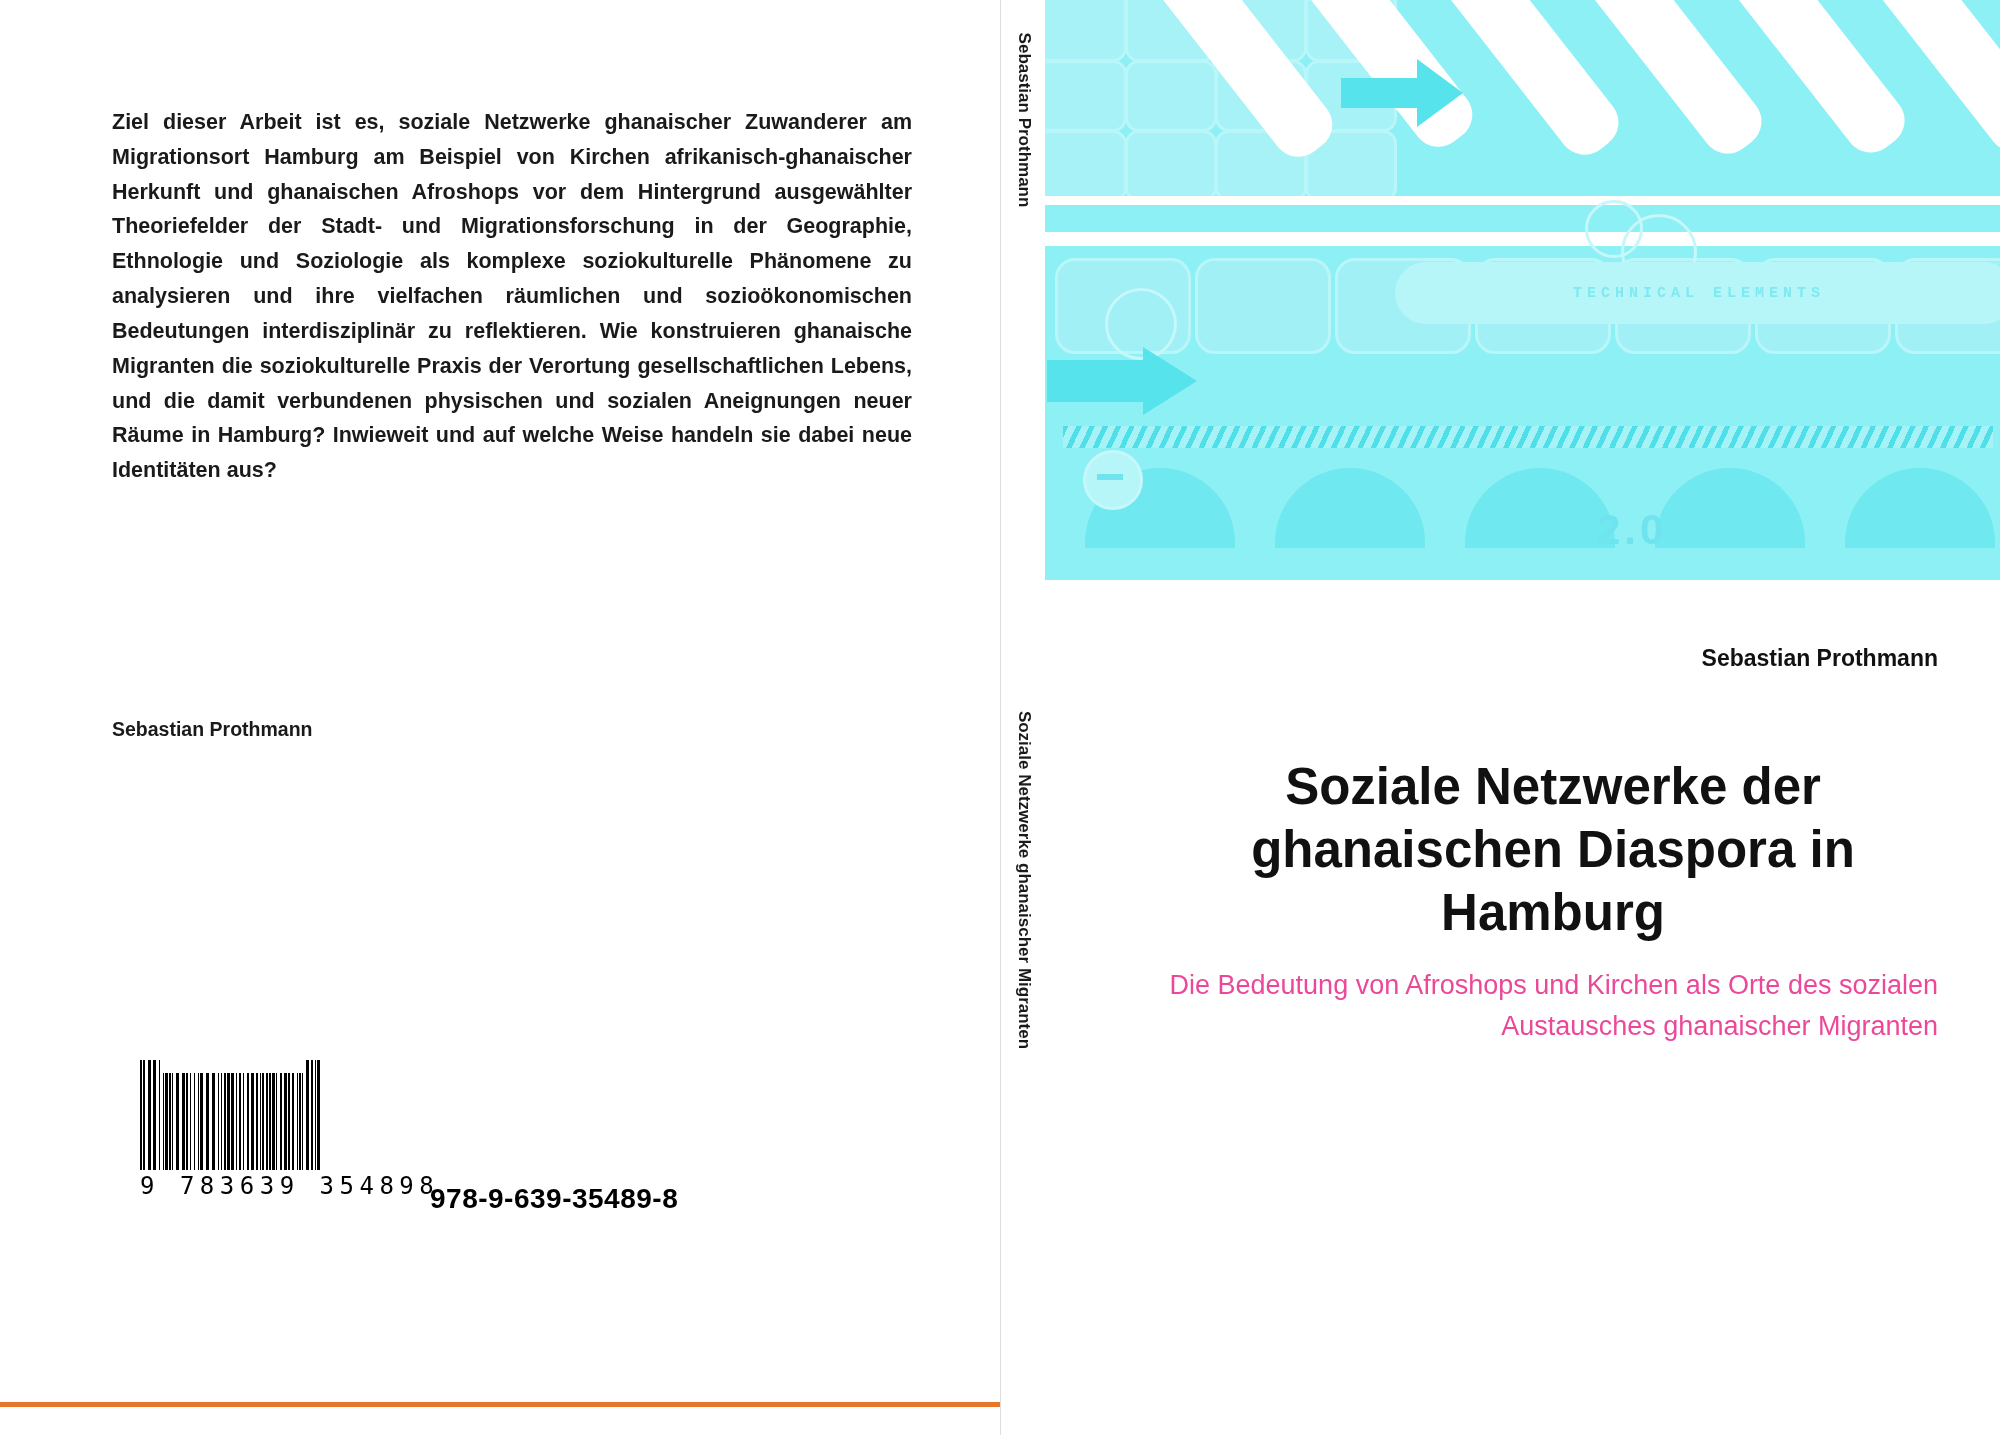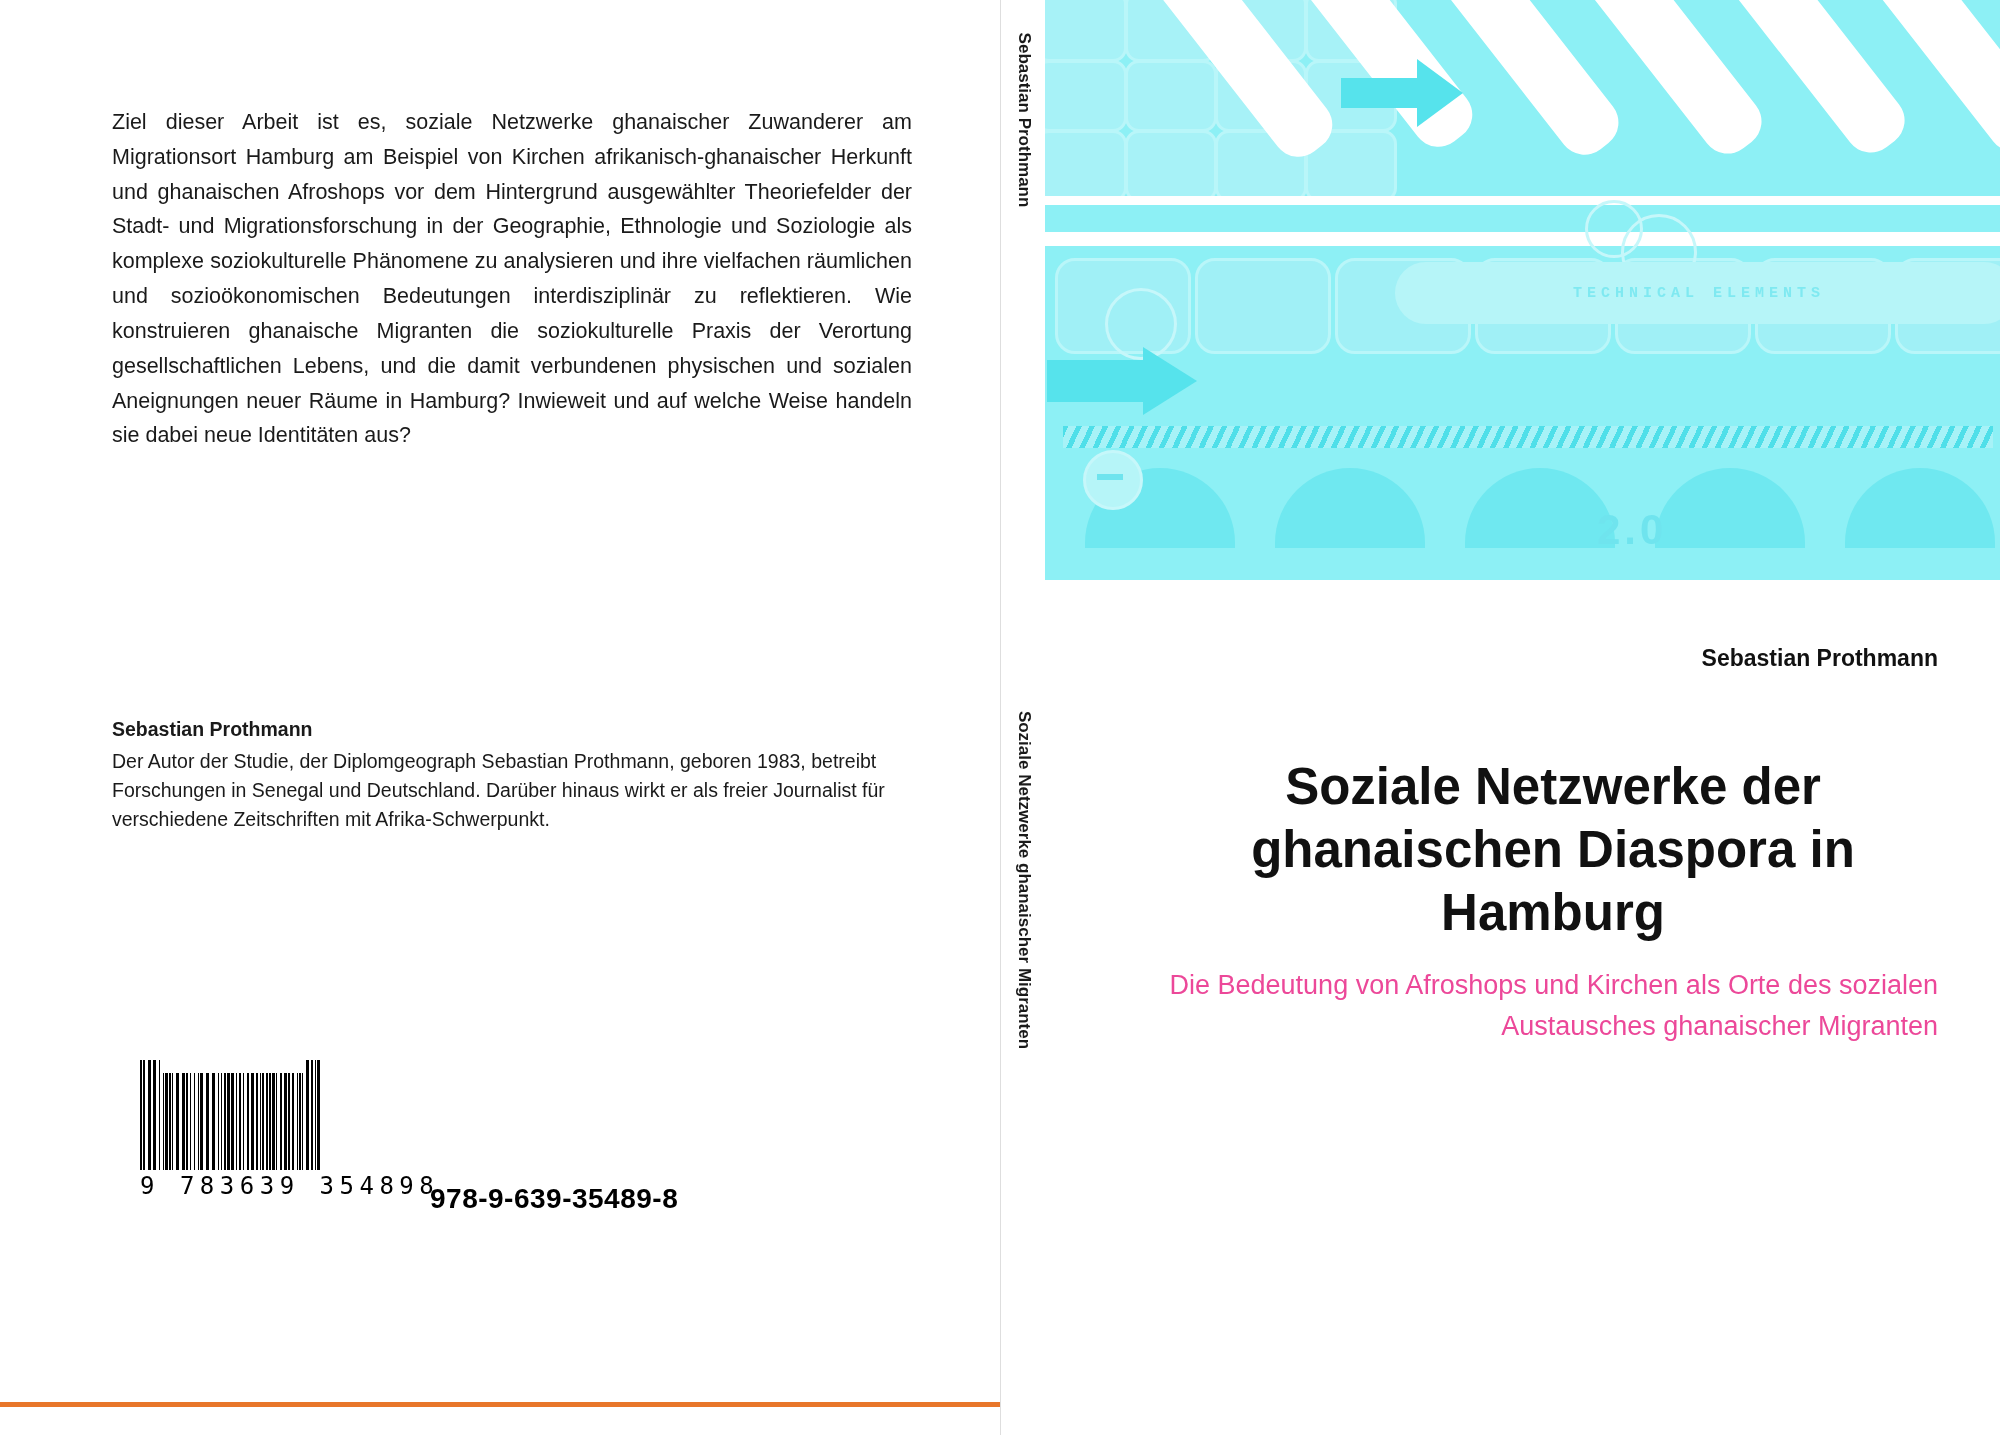--- a/index.html
+++ b/index.html
@@ -30,21 +30,21 @@
   .blurb {
     position: absolute;
     left: 112px;
     top: 105px;
     width: 800px;
     font-size: 21.5px;
     line-height: 1.62;
     color: #1a1a1a;
     text-align: justify;
     text-justify: inter-word;
-    font-weight: 400;
+    font-weight: 700;
   }
   .author-block {
     position: absolute;
     left: 112px;
     top: 715px;
     width: 790px;
     font-size: 19.5px;
     line-height: 1.48;
     color: #1a1a1a;
   }
@@ -316,21 +316,20 @@
 <body>
 
 <div id="cover">
 
   <div class="back-cover">
 
     <div class="blurb">Ziel dieser Arbeit ist es, soziale Netzwerke ghanaischer Zuwanderer am Migrationsort Hamburg am Beispiel von Kirchen afrikanisch-ghanaischer Herkunft und ghanaischen Afroshops vor dem Hintergrund ausgewählter Theoriefelder der Stadt- und Migrationsforschung in der Geographie, Ethnologie und Soziologie als komplexe soziokulturelle Phänomene zu analysieren und ihre vielfachen räumlichen und sozioökonomischen Bedeutungen interdisziplinär zu reflektieren. Wie konstruieren ghanaische Migranten die soziokulturelle Praxis der Verortung gesellschaftlichen Lebens, und die damit verbundenen physischen und sozialen Aneignungen neuer Räume in Hamburg? Inwieweit und auf welche Weise handeln sie dabei neue Identitäten aus?</div>
 
     <div class="author-block">
       <span class="a-name">Sebastian Prothmann</span>
-      <span class="a-bio">Der Autor der Studie, der Diplomgeograph Sebastian Prothmann, geboren 1983, betreibt Forschungen in Senegal und Deutschland. Darüber hinaus wirkt er als freier Journalist für verschiedene Zeitschriften mit Afrika-Schwerpunkt.</span>
     </div>
 
     <div class="barcode-wrap">
       <div class="barcode" id="barcode">
           <i class="" style="width:2px"></i>
           <i style="width:1px;background:transparent"></i>
           <i class="" style="width:2px"></i>
           <i style="width:3px;background:transparent"></i>
           <i class="" style="width:3px"></i>
           <i style="width:2px;background:transparent"></i>

